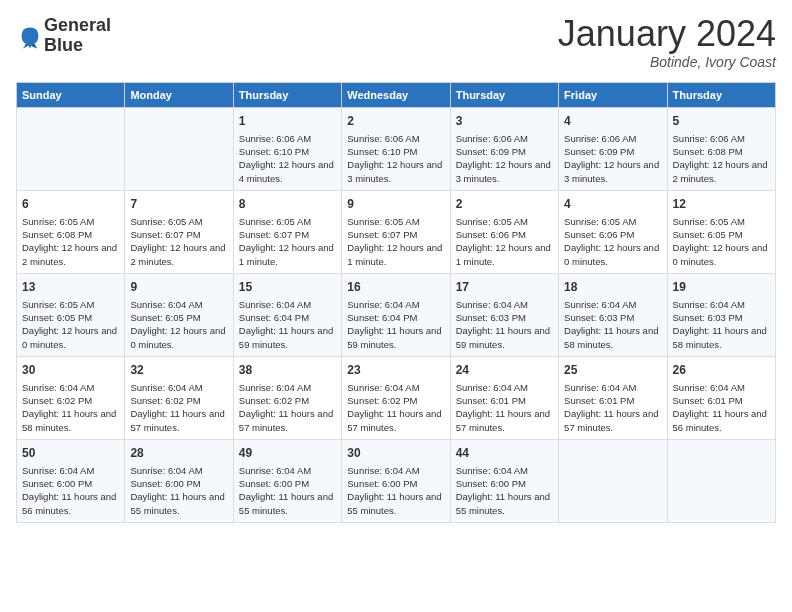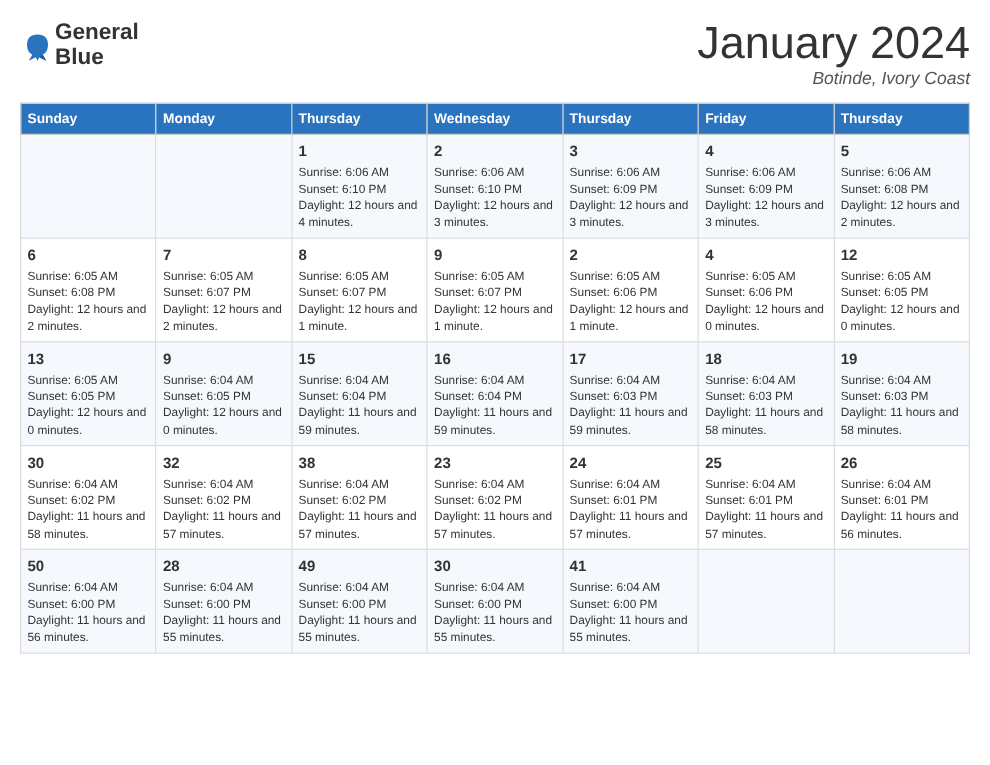--- a/index.html
+++ b/index.html
@@ -310,21 +310,21 @@
 Sunset: 6:00 PM
 Daylight: 11 hours and 55 minutes.</div>
         </td>
         <td>
           <span class="day-num">30</span>
           <div class="day-info" style="white-space: pre-line;">Sunrise: 6:04 AM
 Sunset: 6:00 PM
 Daylight: 11 hours and 55 minutes.</div>
         </td>
         <td>
-          <span class="day-num">41</span>
+          <span class="day-num">44</span>
           <div class="day-info" style="white-space: pre-line;">Sunrise: 6:04 AM
 Sunset: 6:00 PM
 Daylight: 11 hours and 55 minutes.</div>
         </td>
         <td class="empty"></td>
         <td class="empty"></td>
       </tr>
     </tbody>
 </table>
 

